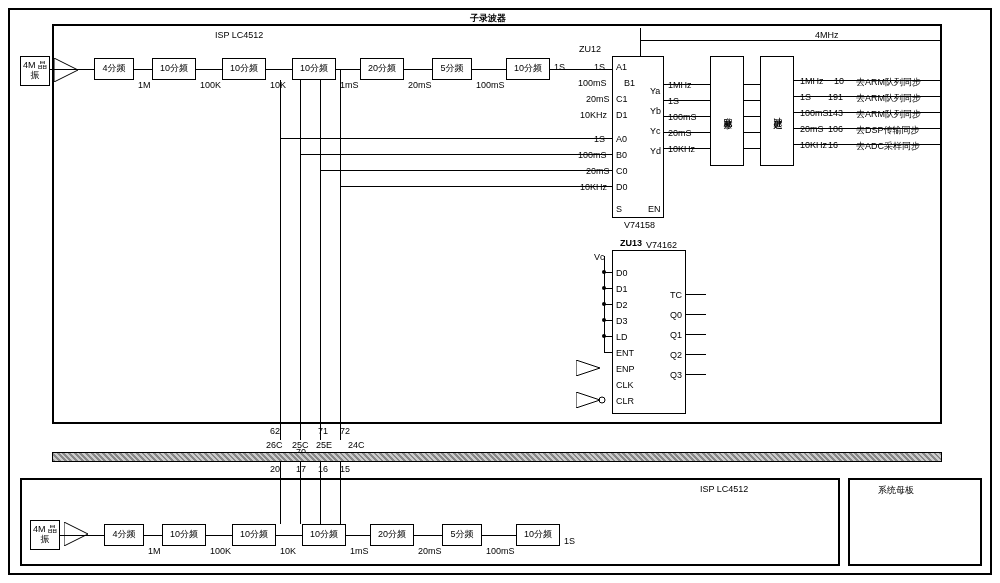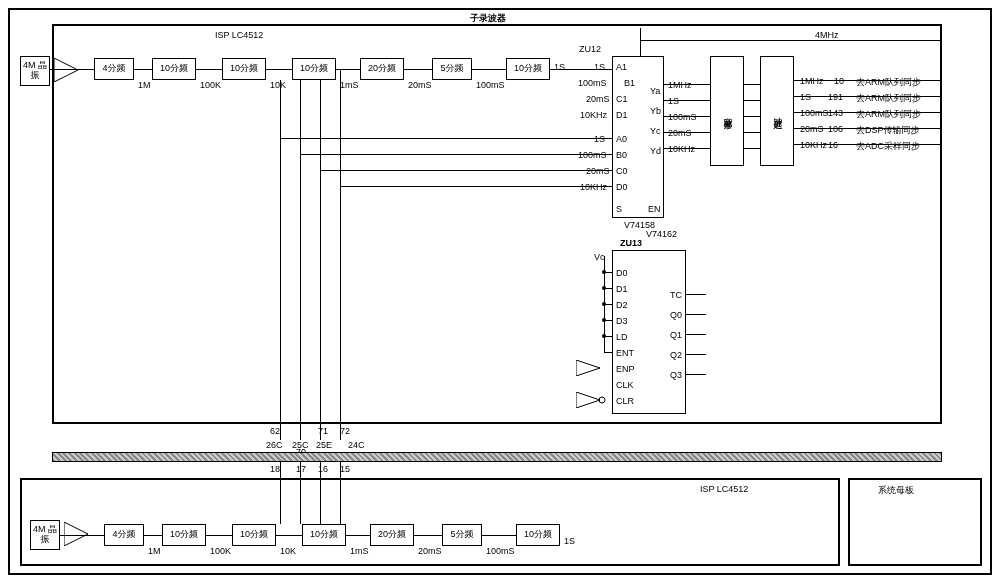--- a/index.html
+++ b/index.html
@@ -135,21 +135,21 @@
 <div class="line-h" style="left:744px;top:116px;width:16px"></div>
 <div class="line-h" style="left:744px;top:132px;width:16px"></div>
 <div class="line-h" style="left:744px;top:148px;width:16px"></div>
 <div class="line-h" style="left:794px;top:80px;width:148px"></div>
 <div class="line-h" style="left:794px;top:96px;width:148px"></div>
 <div class="line-h" style="left:794px;top:112px;width:148px"></div>
 <div class="line-h" style="left:794px;top:128px;width:148px"></div>
 <div class="line-h" style="left:794px;top:144px;width:148px"></div>
 
 <div class="lbl" style="left:620px;top:238px;font-weight:bold">ZU13</div>
-<div class="lbl" style="left:646px;top:229px">V74162</div>
+<div class="lbl" style="left:646px;top:240px">V74162</div>
 <div class="block" style="left:612px;top:250px;width:74px;height:164px"></div>
 <div class="lbl" style="left:594px;top:252px">Vc</div>
 <div class="lbl" style="left:616px;top:268px">D0</div>
 <div class="lbl" style="left:616px;top:284px">D1</div>
 <div class="lbl" style="left:616px;top:300px">D2</div>
 <div class="lbl" style="left:616px;top:316px">D3</div>
 <div class="lbl" style="left:616px;top:332px">LD</div>
 <div class="lbl" style="left:616px;top:348px">ENT</div>
 <div class="lbl" style="left:616px;top:364px">ENP</div>
 <div class="lbl" style="left:616px;top:380px">CLK</div>
@@ -200,21 +200,21 @@
 <div class="lbl" style="left:296px;top:447px">70</div>
 <div class="lbl" style="left:318px;top:426px">71</div>
 <div class="lbl" style="left:340px;top:426px">72</div>
 <div class="lbl" style="left:266px;top:440px">26C</div>
 <div class="lbl" style="left:292px;top:440px">25C</div>
 <div class="lbl" style="left:316px;top:440px">25E</div>
 <div class="lbl" style="left:348px;top:440px">24C</div>
 
 <div style="position:absolute;left:52px;top:452px;width:890px;height:10px;background:repeating-linear-gradient(45deg,#888,#888 2px,#ccc 2px,#ccc 4px);border:1px solid #000"></div>
 
-<div class="lbl" style="left:270px;top:464px">18</div>
+<div class="lbl" style="left:270px;top:464px">20</div>
 <div class="lbl" style="left:296px;top:464px">17</div>
 <div class="lbl" style="left:318px;top:464px">16</div>
 <div class="lbl" style="left:340px;top:464px">15</div>
 
 <div class="outer" style="left:20px;top:478px;width:820px;height:88px"></div>
 <div class="outer" style="left:848px;top:478px;width:134px;height:88px"></div>
 <div class="lbl" style="left:700px;top:484px">ISP  LC4512</div>
 <div class="lbl" style="left:878px;top:484px">系统母板</div>
 
 <div class="block" style="left:30px;top:520px;width:30px;height:30px">

